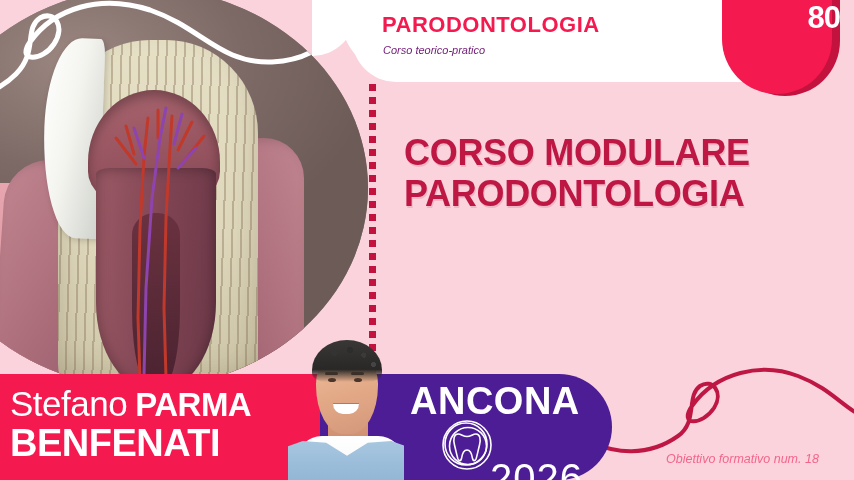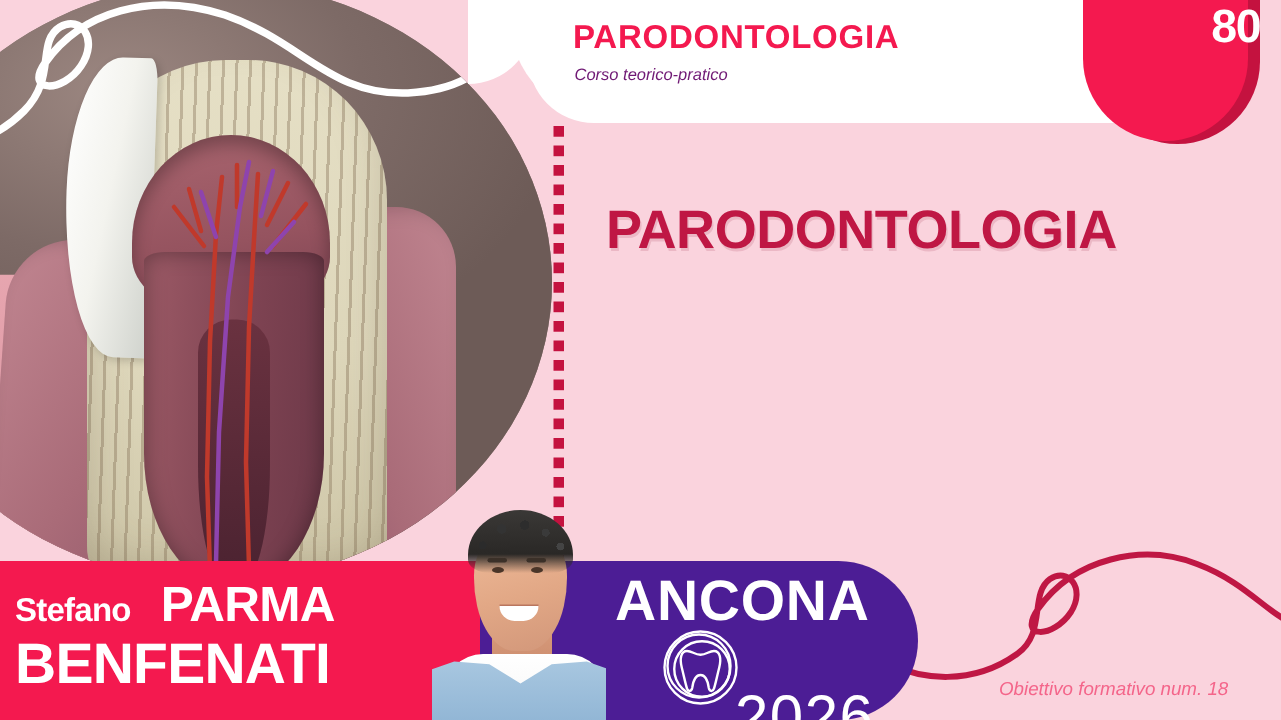--- a/index.html
+++ b/index.html
@@ -195,22 +195,22 @@
     width:330px; height:116px;
     background:#f4194f;
     border-radius:0 0 0 0;
     z-index:5;
   }
   .sp-line1 {
     position:absolute; left:20px; top:12px;
     white-space:nowrap;
     color:#ffffff; line-height:1;
   }
-  .sp-first { font-size:22px; font-weight:700; letter-spacing:-.5px; }
-  .sp-last  { font-size:33px; font-weight:bold; letter-spacing:-.5px; margin-left:20px; }
+  .sp-first { font-size:35px; font-weight:400; letter-spacing:-.5px; }
+  .sp-last  { font-size:33px; font-weight:bold; letter-spacing:-.5px; margin-left:8px; }
   .sp-line2 {
     position:absolute; left:20px; top:50px;
     white-space:nowrap;
     color:#ffffff; font-size:38px; font-weight:bold; letter-spacing:-.5px; line-height:1;
   }
 
   
   .ancona-band {
     position:absolute;
     left:300px; top:374px;
@@ -343,20 +343,21 @@
     <div class="hdr-sub">Corso teorico-pratico</div>
   </div>
 
   <div class="ecm-badge">
     <div class="ecm-shadow"></div>
     <div class="ecm-face"></div>
     <div class="ecm-num">80</div>
   </div>
 
   <div class="headline">
+    <div>CORSO MODULARE</div>
     <div>PARODONTOLOGIA</div>
   </div>
 
   <svg class="floss-bottom" viewBox="0 0 260 110">
     <path d="M-10 78 C 20 96, 56 96, 84 76 C 104 62, 92 36, 106 26 C 118 18, 130 32, 120 48 C 108 66, 84 66, 98 46 C 122 12, 168 2, 204 16 C 236 28, 250 48, 268 56" fill="none" stroke="#bf1744" stroke-width="4" stroke-linecap="round"></path>
   </svg>
 
   <div class="ancona-band">
     <div class="anc-city">ANCONA</div>
     <svg class="tooth-logo" viewBox="0 0 58 54">

